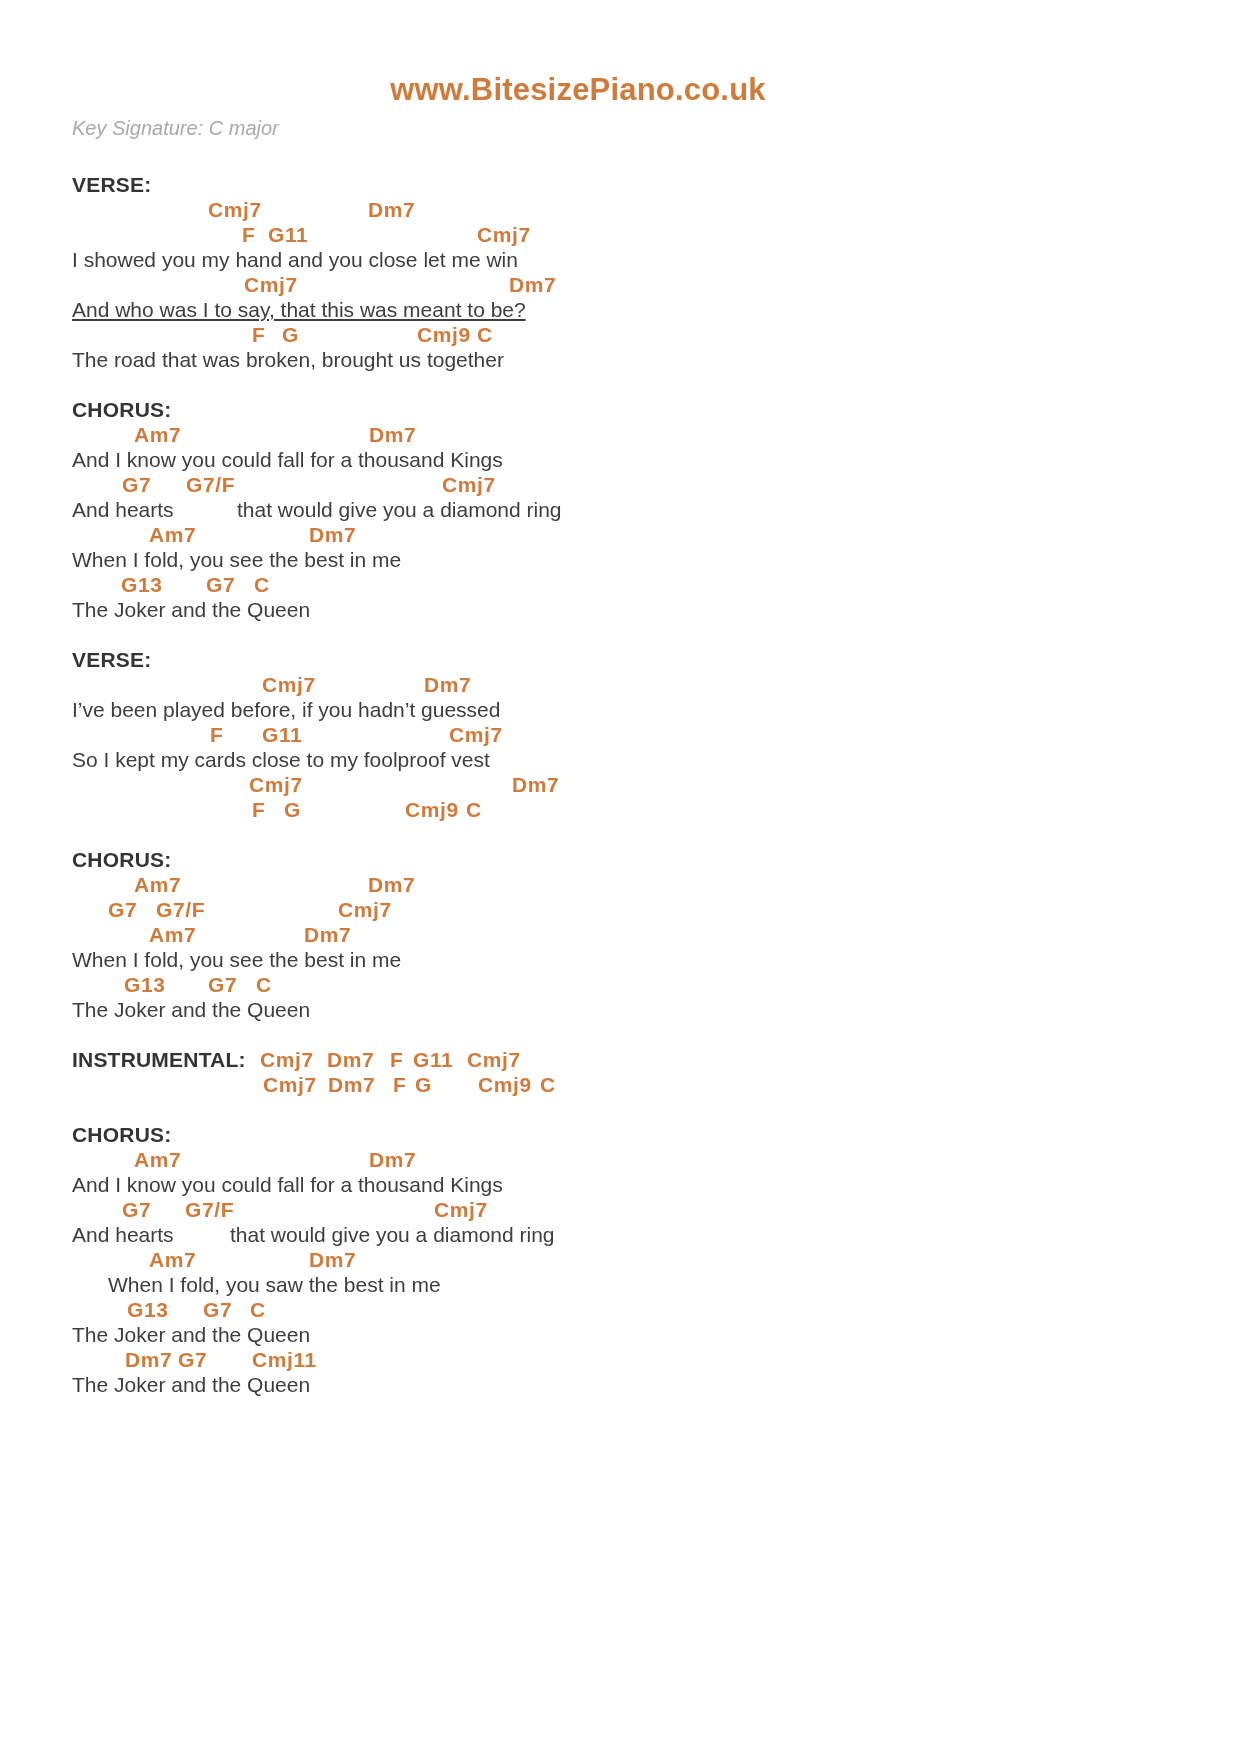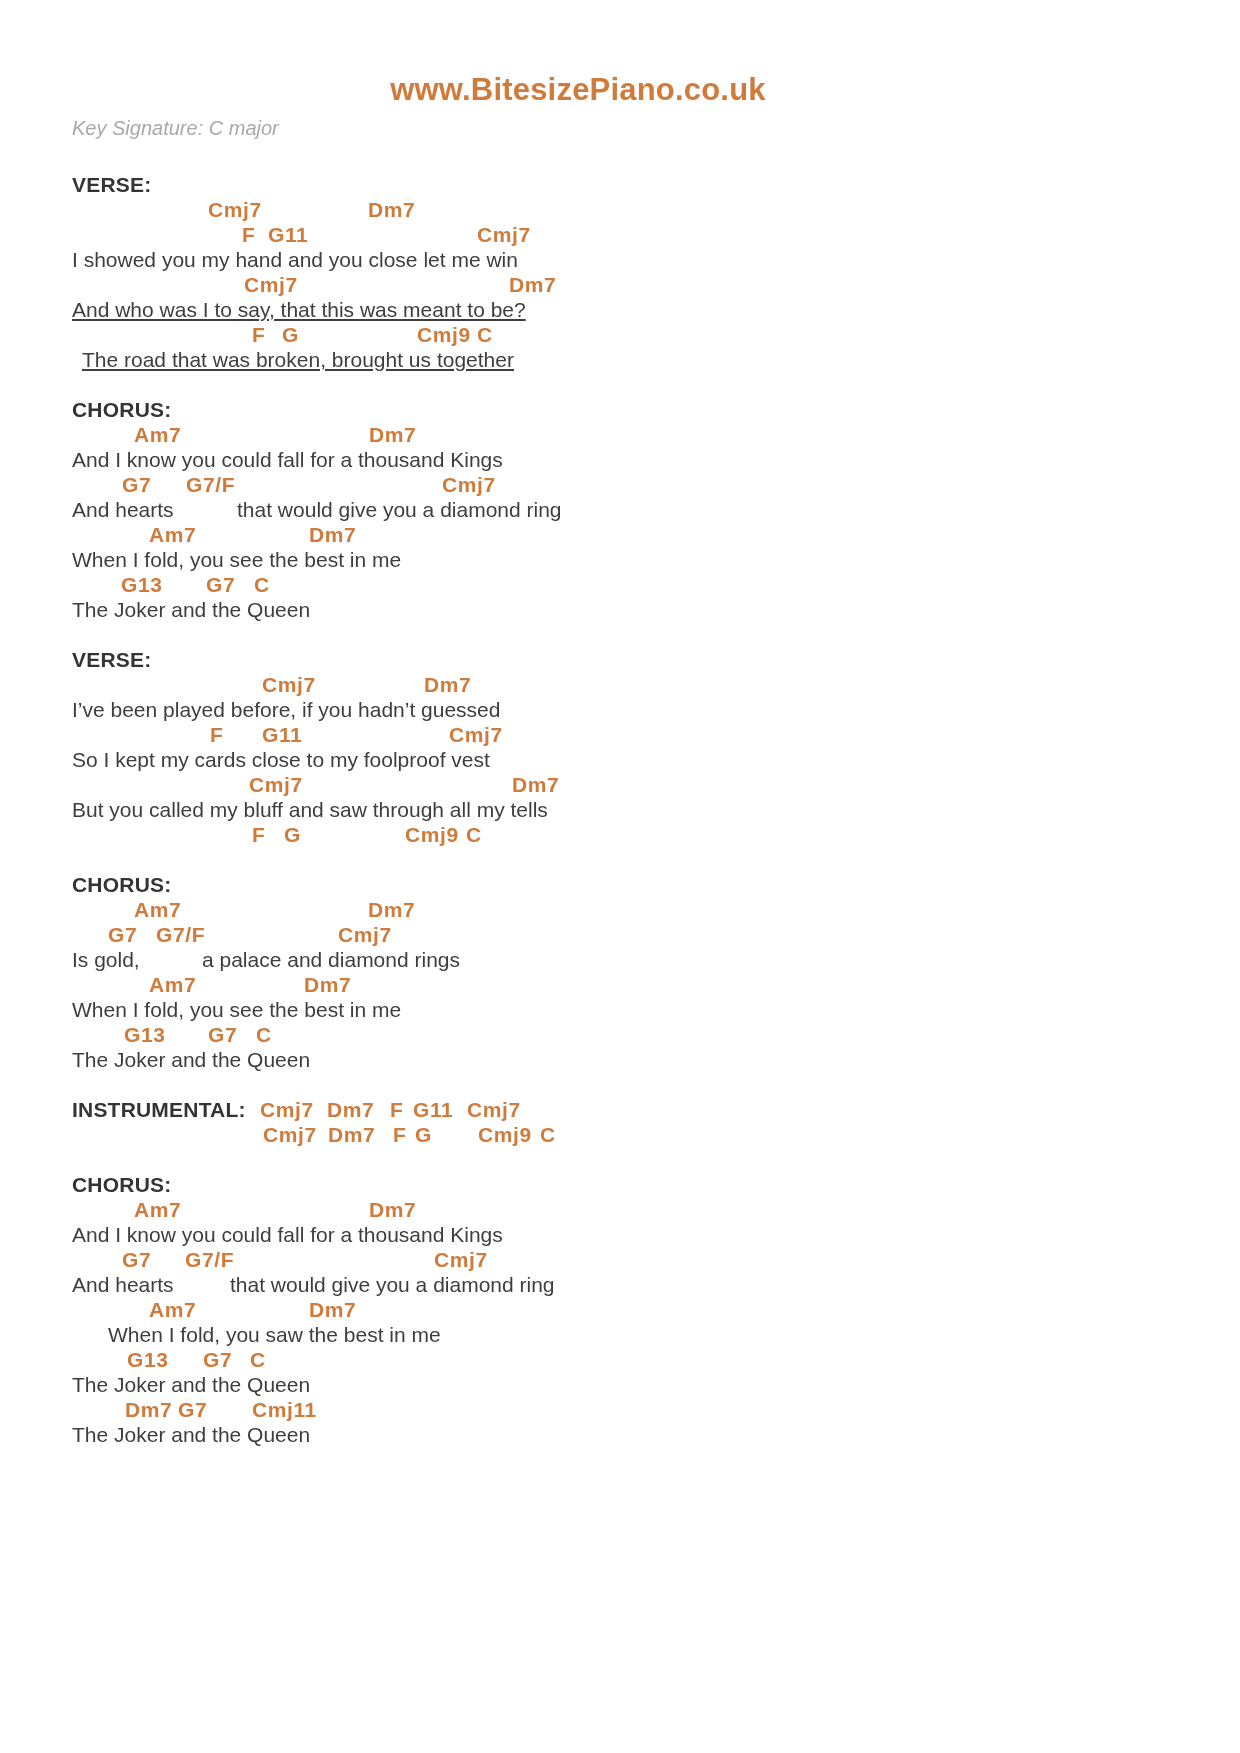--- a/index.html
+++ b/index.html
@@ -61,48 +61,46 @@
   </div>
   <div class="content" id="content">
       <div class="section">
         <div class="line heading-line"><span class="heading">VERSE:</span></div>
         <div class="line chord-line"><span class="tok chord" style="left: 136px;">Cmj7</span><span class="tok chord" style="left: 296px;">Dm7</span></div>
         <div class="line chord-line"><span class="tok chord" style="left: 170px;">F</span><span class="tok chord" style="left: 196px;">G11</span><span class="tok chord" style="left: 405px;">Cmj7</span></div>
         <div class="line lyric-line"><span class="tok lyric" style="left: 0px;">I showed you my hand and you close let me win</span></div>
         <div class="line chord-line"><span class="tok chord" style="left: 172px;">Cmj7</span><span class="tok chord" style="left: 437px;">Dm7</span></div>
         <div class="line lyric-line"><span class="tok lyric" style="left: 0px; text-decoration: underline;">And who was I to say, that this was meant to be?</span></div>
         <div class="line chord-line"><span class="tok chord" style="left: 180px;">F</span><span class="tok chord" style="left: 210px;">G</span><span class="tok chord" style="left: 345px;">Cmj9</span><span class="tok chord" style="left: 405px;">C</span></div>
-        <div class="line lyric-line"><span class="tok lyric" style="left: 10px; text-decoration: underline;">The road that was broken, brought us together</span></div>
+        <div class="line lyric-line"><span class="tok lyric" style="left: 0px;">The road that was broken, brought us together</span></div>
       </div>
       <div class="section">
         <div class="line heading-line"><span class="heading">CHORUS:</span></div>
         <div class="line chord-line"><span class="tok chord" style="left: 62px;">Am7</span><span class="tok chord" style="left: 297px;">Dm7</span></div>
         <div class="line lyric-line"><span class="tok lyric" style="left: 0px;">And I know you could fall for a thousand Kings</span></div>
         <div class="line chord-line"><span class="tok chord" style="left: 50px;">G7</span><span class="tok chord" style="left: 114px;">G7/F</span><span class="tok chord" style="left: 370px;">Cmj7</span></div>
         <div class="line lyric-line"><span class="tok lyric" style="left: 0px;">And hearts</span><span class="tok lyric" style="left: 165px;">that would give you a diamond ring</span></div>
         <div class="line chord-line"><span class="tok chord" style="left: 77px;">Am7</span><span class="tok chord" style="left: 237px;">Dm7</span></div>
         <div class="line lyric-line"><span class="tok lyric" style="left: 0px;">When I fold, you see the best in me</span></div>
         <div class="line chord-line"><span class="tok chord" style="left: 49px;">G13</span><span class="tok chord" style="left: 134px;">G7</span><span class="tok chord" style="left: 182px;">C</span></div>
         <div class="line lyric-line"><span class="tok lyric" style="left: 0px;">The Joker and the Queen</span></div>
       </div>
       <div class="section">
         <div class="line heading-line"><span class="heading">VERSE:</span></div>
         <div class="line chord-line"><span class="tok chord" style="left: 190px;">Cmj7</span><span class="tok chord" style="left: 352px;">Dm7</span></div>
         <div class="line lyric-line"><span class="tok lyric" style="left: 0px;">I’ve been played before, if you hadn’t guessed</span></div>
         <div class="line chord-line"><span class="tok chord" style="left: 138px;">F</span><span class="tok chord" style="left: 190px;">G11</span><span class="tok chord" style="left: 377px;">Cmj7</span></div>
         <div class="line lyric-line"><span class="tok lyric" style="left: 0px;">So I kept my cards close to my foolproof vest</span></div>
         <div class="line chord-line"><span class="tok chord" style="left: 177px;">Cmj7</span><span class="tok chord" style="left: 440px;">Dm7</span></div>
-        <div class="line lyric-line"><span class="tok lyric" style="left: 0px;">But you called my bluff and saw through all my tells</span></div>
         <div class="line chord-line"><span class="tok chord" style="left: 180px;">F</span><span class="tok chord" style="left: 212px;">G</span><span class="tok chord" style="left: 333px;">Cmj9</span><span class="tok chord" style="left: 394px;">C</span></div>
       </div>
       <div class="section">
         <div class="line heading-line"><span class="heading">CHORUS:</span></div>
         <div class="line chord-line"><span class="tok chord" style="left: 62px;">Am7</span><span class="tok chord" style="left: 296px;">Dm7</span></div>
         <div class="line chord-line"><span class="tok chord" style="left: 36px;">G7</span><span class="tok chord" style="left: 84px;">G7/F</span><span class="tok chord" style="left: 266px;">Cmj7</span></div>
-        <div class="line lyric-line"><span class="tok lyric" style="left: 0px;">Is gold,</span><span class="tok lyric" style="left: 130px;">a palace and diamond rings</span></div>
         <div class="line chord-line"><span class="tok chord" style="left: 77px;">Am7</span><span class="tok chord" style="left: 232px;">Dm7</span></div>
         <div class="line lyric-line"><span class="tok lyric" style="left: 0px;">When I fold, you see the best in me</span></div>
         <div class="line chord-line"><span class="tok chord" style="left: 52px;">G13</span><span class="tok chord" style="left: 136px;">G7</span><span class="tok chord" style="left: 184px;">C</span></div>
         <div class="line lyric-line"><span class="tok lyric" style="left: 0px;">The Joker and the Queen</span></div>
       </div>
       <div class="section">
         <div class="line heading-line"><span class="heading">INSTRUMENTAL:</span><span class="tok chord" style="left: 188px;">Cmj7</span><span class="tok chord" style="left: 255px;">Dm7</span><span class="tok chord" style="left: 318px;">F</span><span class="tok chord" style="left: 341px;">G11</span><span class="tok chord" style="left: 395px;">Cmj7</span></div>
         <div class="line chord-line"><span class="tok chord" style="left: 191px;">Cmj7</span><span class="tok chord" style="left: 256px;">Dm7</span><span class="tok chord" style="left: 321px;">F</span><span class="tok chord" style="left: 343px;">G</span><span class="tok chord" style="left: 406px;">Cmj9</span><span class="tok chord" style="left: 468px;">C</span></div>
       </div>
       <div class="section">

